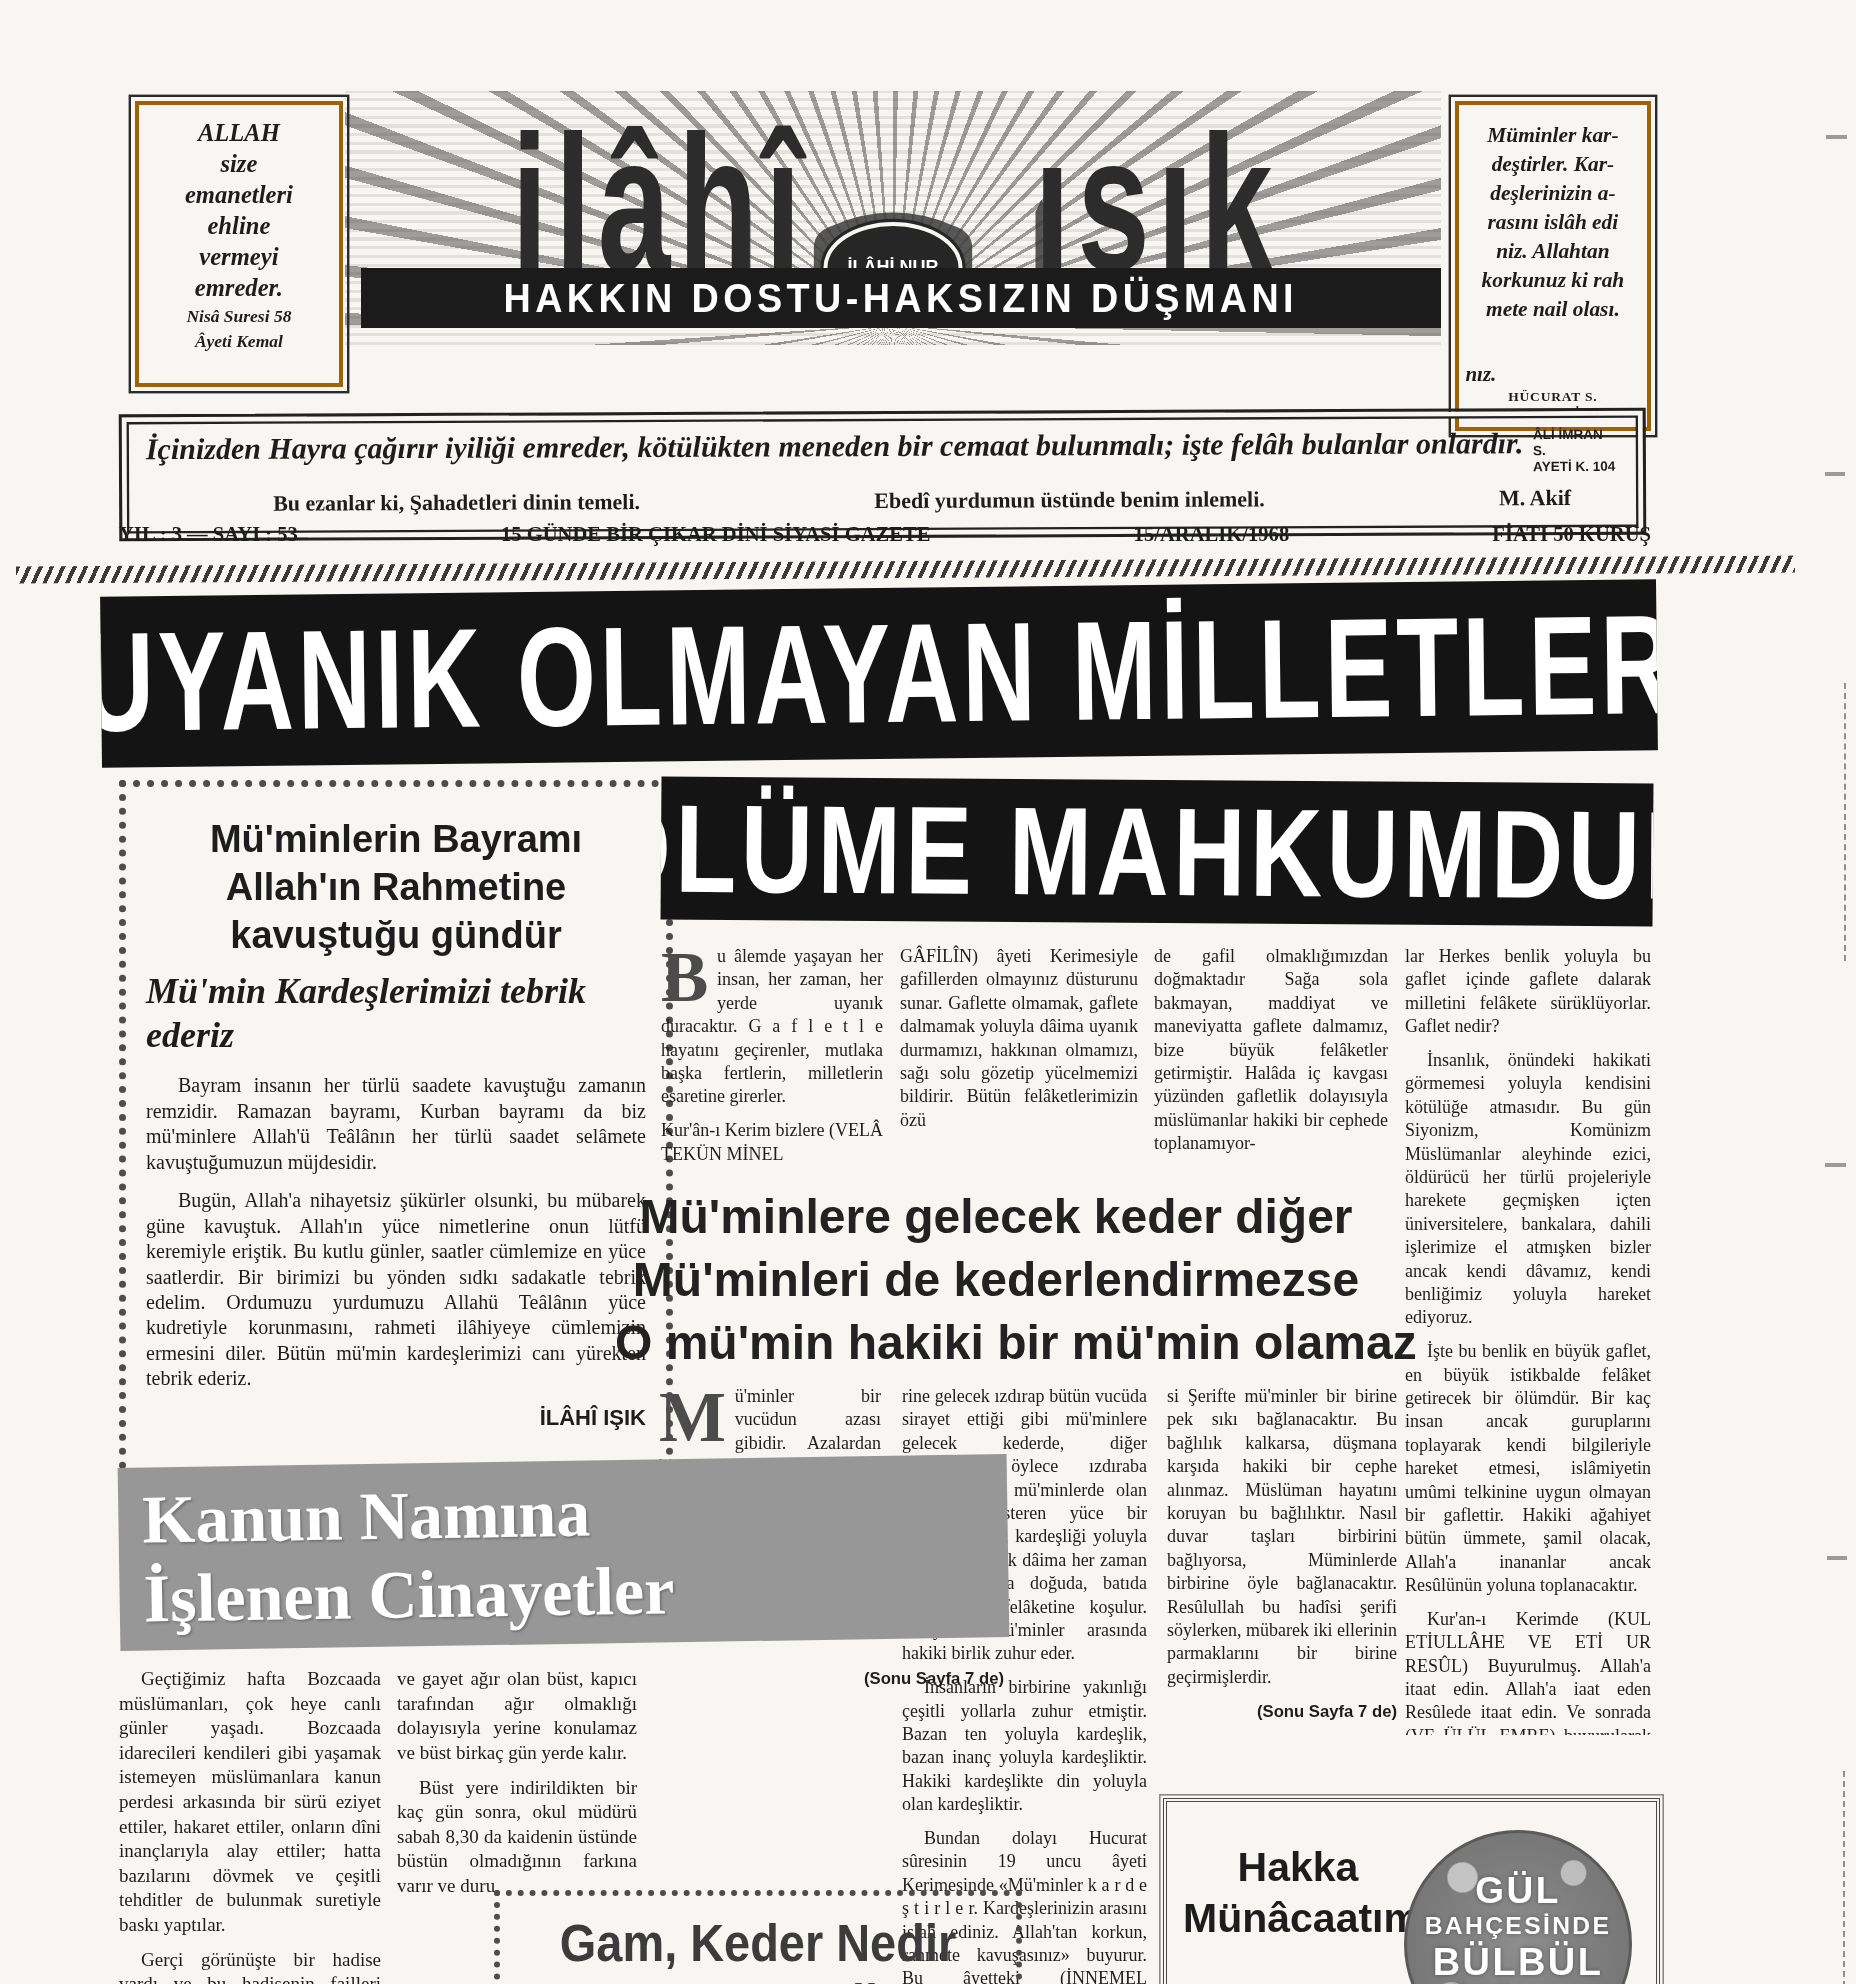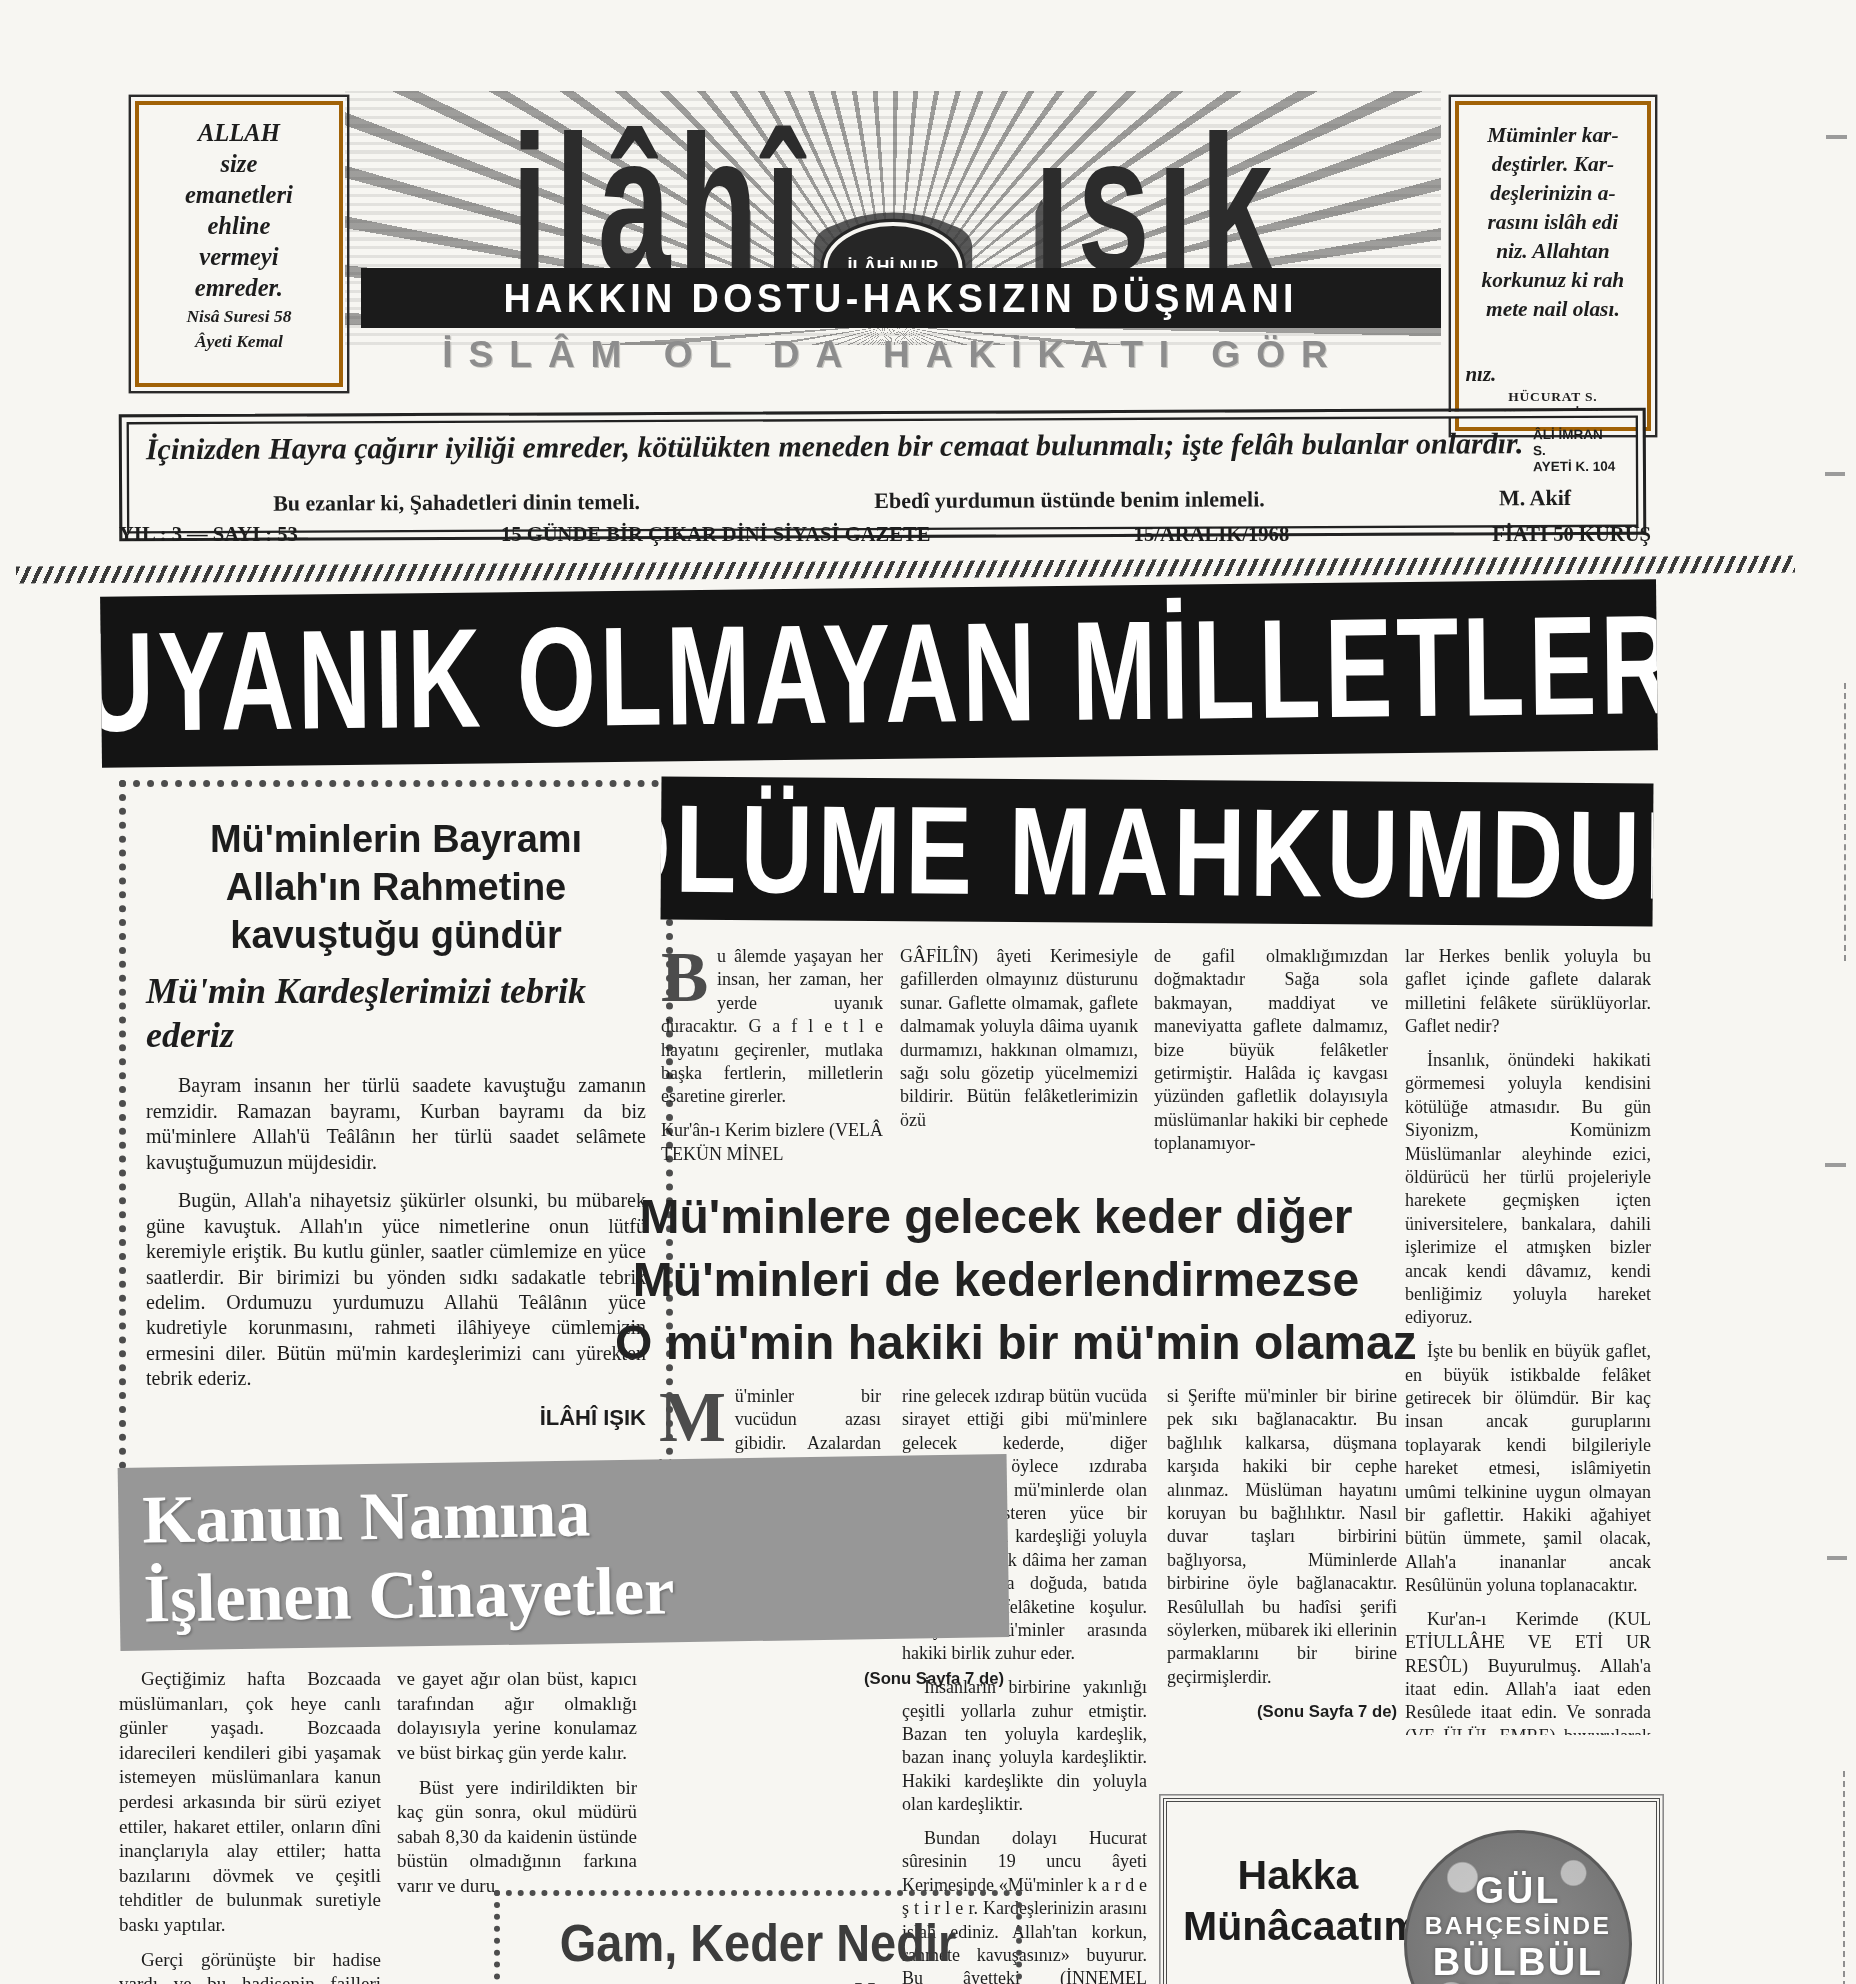--- a/index.html
+++ b/index.html
@@ -79,21 +79,21 @@
   #kanun-head div{font-family:"Liberation Serif",serif;font-weight:900;font-size:68px;line-height:79px;
           white-space:nowrap;text-shadow:1.6px 1.6px 2.4px rgba(0,0,0,.25);}
   
   #gam{border:6.4px dotted #4d4d4d;padding:16px 18px;}
   #gam h3{margin:2.4px 0 16px 0;text-align:center;color:#3c3c3c;font-family:"Liberation Sans",sans-serif;
           font-weight:900;}
   #gam h3 div{font-size:51px;line-height:60px;white-space:nowrap;transform:scaleX(.92);}
   
   #hakka{border:4.8px double #4a4a4a;box-shadow:0 0 0 2.4px #f7f6f2,0 0 0 4px #8a8a8a;padding:16px;}
   #hakka-title{width:230px;text-align:center;font-weight:900;font-family:"Liberation Sans",sans-serif;
-          font-size:41px;line-height:51px;margin-top:32px;}
+          font-size:41px;line-height:51px;margin-top:24px;}
   #emblem{position:absolute;right:24px;top:28px;width:222px;height:222px;border-radius:50%;
           background:
             radial-gradient(circle at 25% 20%, rgba(255,255,255,.55) 0 14.3px, transparent 16px),
             radial-gradient(circle at 75% 18%, rgba(255,255,255,.5) 0 12px, transparent 13.5px),
             radial-gradient(circle at 20% 75%, rgba(255,255,255,.45) 0 16.7px, transparent 18px),
             radial-gradient(circle at 70% 82%, rgba(255,255,255,.5) 0 18px, transparent 20px),
             radial-gradient(circle at 50% 90%, rgba(255,255,255,.4) 0 13.5px, transparent 15px),
             radial-gradient(#8d8d8d,#6e6e6e);
           border:3.2px solid #5a5a5a;display:flex;flex-direction:column;align-items:center;justify-content:center;
           color:#fff;font-family:"Liberation Sans",sans-serif;font-weight:900;text-align:center;}
@@ -130,21 +130,20 @@
     </svg>
     <div id="mast-title">
       <span class="t">ilâhî</span><span class="gap"></span><span class="t">ışık</span>
     </div>
     <div id="nur-badge">
       <span>İLÂHİ NUR</span>
     </div>
     <div class="mast-band">
       <span>HAKKIN DOSTU-HAKSIZIN DÜŞMANI</span>
     </div>
-    <div class="mast-sub">İSLÂM OL DA HAKİKATI GÖR</div>
   </div>
 
   <div class="abs verse-box" style="left:1455px;top:101px;width:175px;height:294px;padding-top:16px;">
     <div class="verse-line" style="font-size:21.4px;line-height:29px;">Müminler kar-</div>
     <div class="verse-line" style="font-size:21.4px;line-height:29px;">deştirler. Kar-</div>
     <div class="verse-line" style="font-size:21.4px;line-height:29px;">deşlerinizin a-</div>
     <div class="verse-line" style="font-size:21.4px;line-height:29px;">rasını islâh edi</div>
     <div class="verse-line" style="font-size:21.4px;line-height:29px;">niz. Allahtan</div>
     <div class="verse-line" style="font-size:21.4px;line-height:29px;">korkunuz ki rah</div>
     <div class="verse-line" style="font-size:21.4px;line-height:29px;">mete nail olası.</div>

